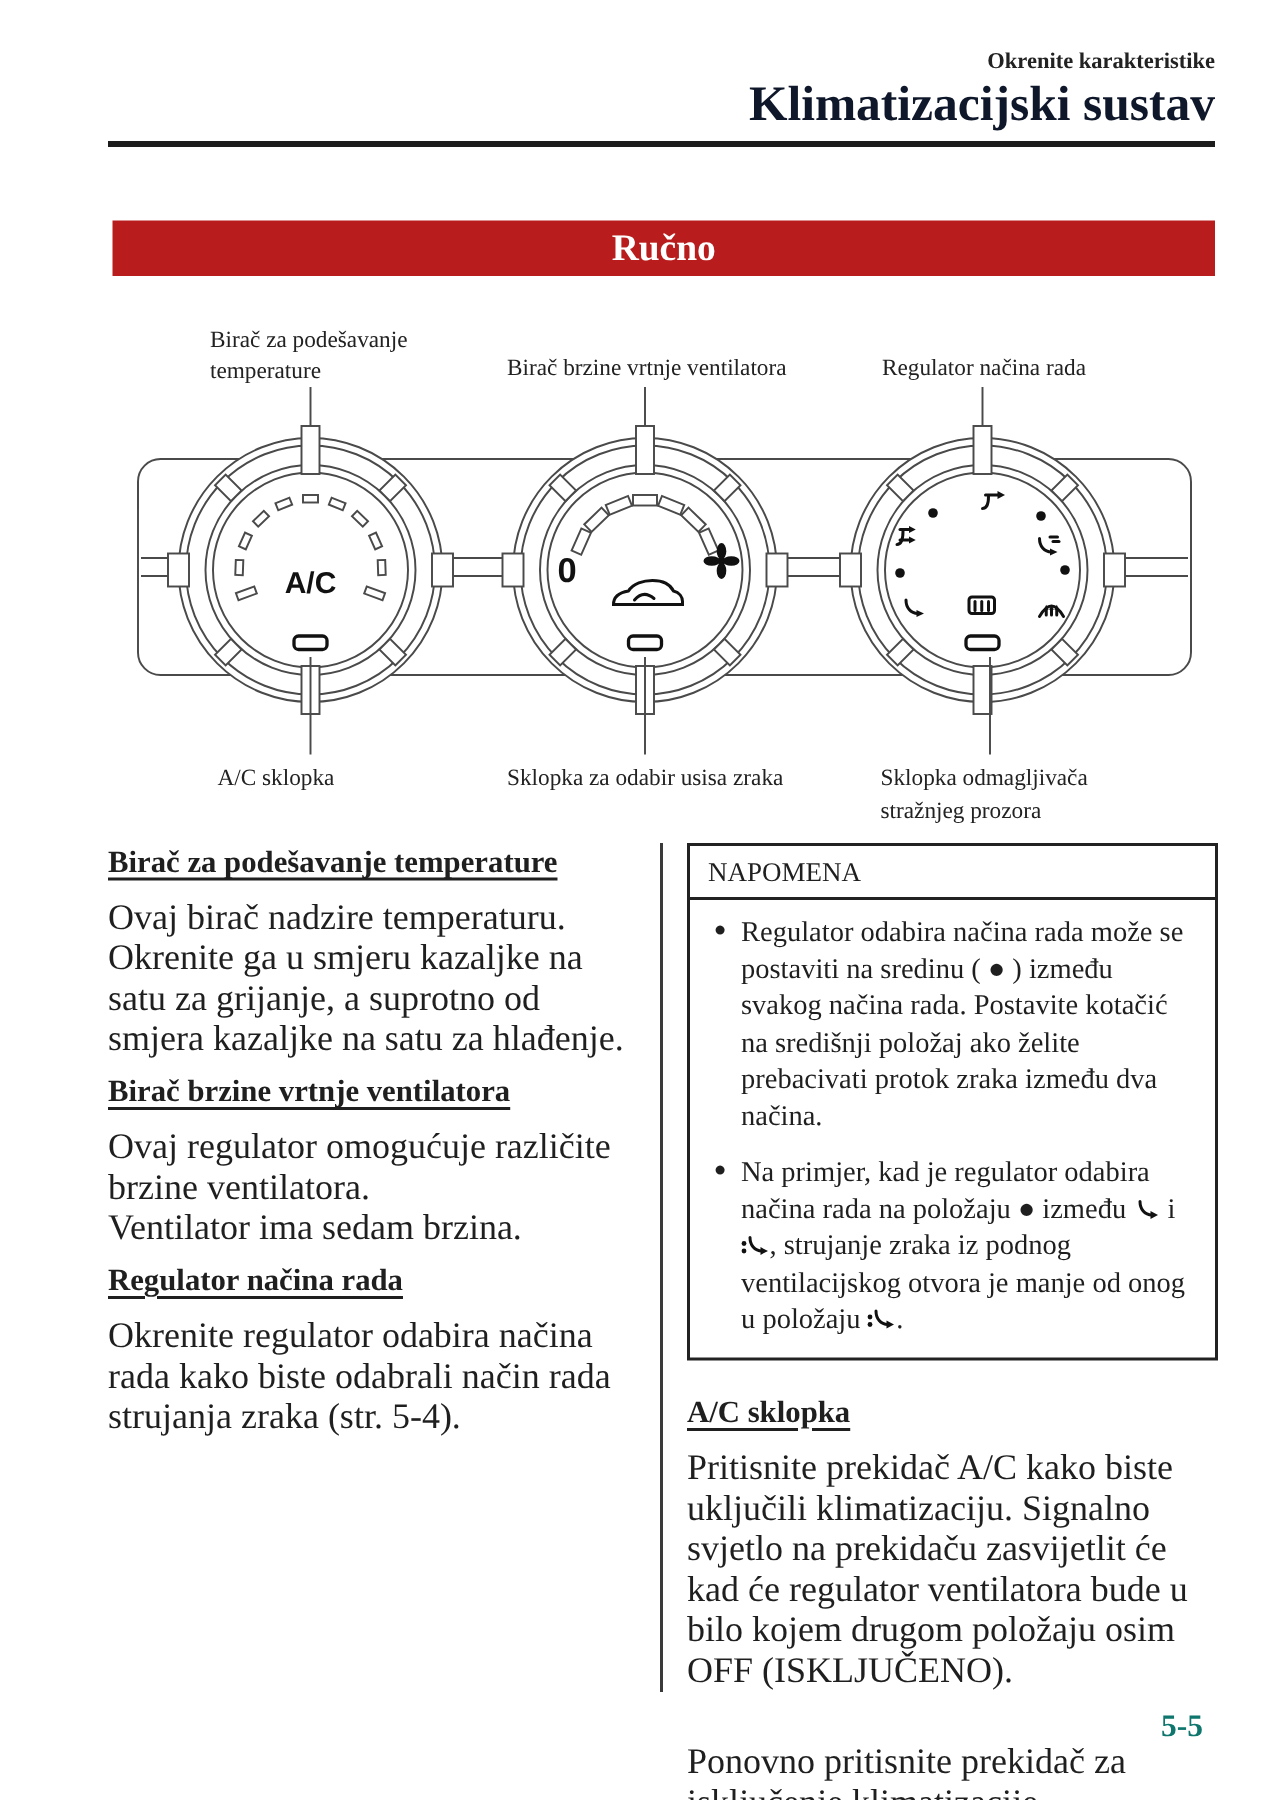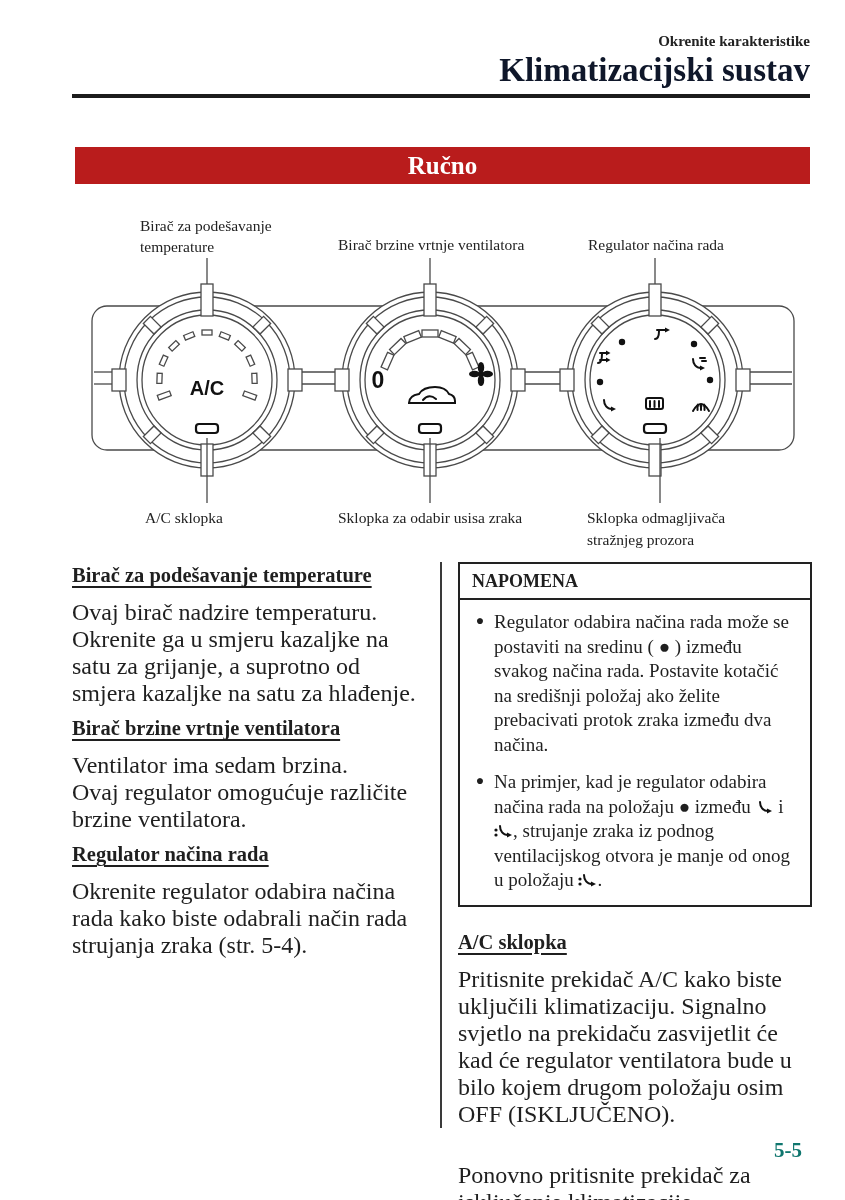--- a/index.html
+++ b/index.html
@@ -27,21 +27,21 @@
   .col-right{position:absolute;left:458px;top:556px;width:354px;}
   .col-divider{position:absolute;left:440px;top:562px;width:2px;height:566px;background:#3a3a3a;}
   .section-head{font-size:22px;font-weight:bold;margin:0 0 16px 0;}
   .section-head .mk{display:inline-block;width:30px;font-weight:bold;}
   h3.sub{font-size:20.5px;font-weight:bold;margin:8px 0 12px 0;
          text-decoration:underline;text-decoration-thickness:2px;text-underline-offset:4px;}
   .body-p{font-size:24px;line-height:27px;margin:0 16px 10px 0;}
   .body-p div{min-height:0;}
   
   .note-box{border:2px solid #222;margin:6px 0 0 0;}
-  .note-title{font-size:18px;font-weight:bold;padding:7px 16px 6px 12px;border-bottom:2px solid #222;}
+  .note-title{font-size:18px;font-weight:normal;padding:7px 16px 6px 12px;border-bottom:2px solid #222;}
   .note-body{padding:10px 10px 12px 6px;}
   .note-li{display:flex;margin:0 0 13px 0;}
   .note-li:last-child{margin-bottom:0;}
   .note-li .b{width:28px;flex:0 0 28px;text-align:center;font-size:14px;padding-top:3px;}
   .note-li .t{font-size:19px;line-height:24.5px;}
   .inline-ic{display:inline-block;vertical-align:-2px;}
   
   .ac-sec h3.sub{margin-top:24px;}
   .gap{height:24px;}
   .page-num{position:absolute;right:43px;top:1138px;font-size:21px;font-weight:bold;color:#0f766e;}
@@ -209,22 +209,22 @@
   <div class="col-left">
 
     <h3 class="sub">Birač za podešavanje temperature</h3>
     <div class="body-p">
       <div>Ovaj birač nadzire temperaturu. Okrenite ga u smjeru kazaljke na satu za grijanje, a suprotno od smjera kazaljke na satu za hlađenje.</div>
       <div></div>
     </div>
 
     <h3 class="sub">Birač brzine vrtnje ventilatora</h3>
     <div class="body-p">
+      <div>Ovaj regulator omogućuje različite brzine ventilatora.</div>
       <div>Ventilator ima sedam brzina.</div>
-      <div>Ovaj regulator omogućuje različite brzine ventilatora.</div>
     </div>
 
     <h3 class="sub">Regulator načina rada</h3>
     <div class="body-p">
       <div>Okrenite regulator odabira načina rada kako biste odabrali način rada strujanja zraka (str. 5-4).</div>
       <div></div>
     </div>
   </div>
 
   <div class="col-right">

